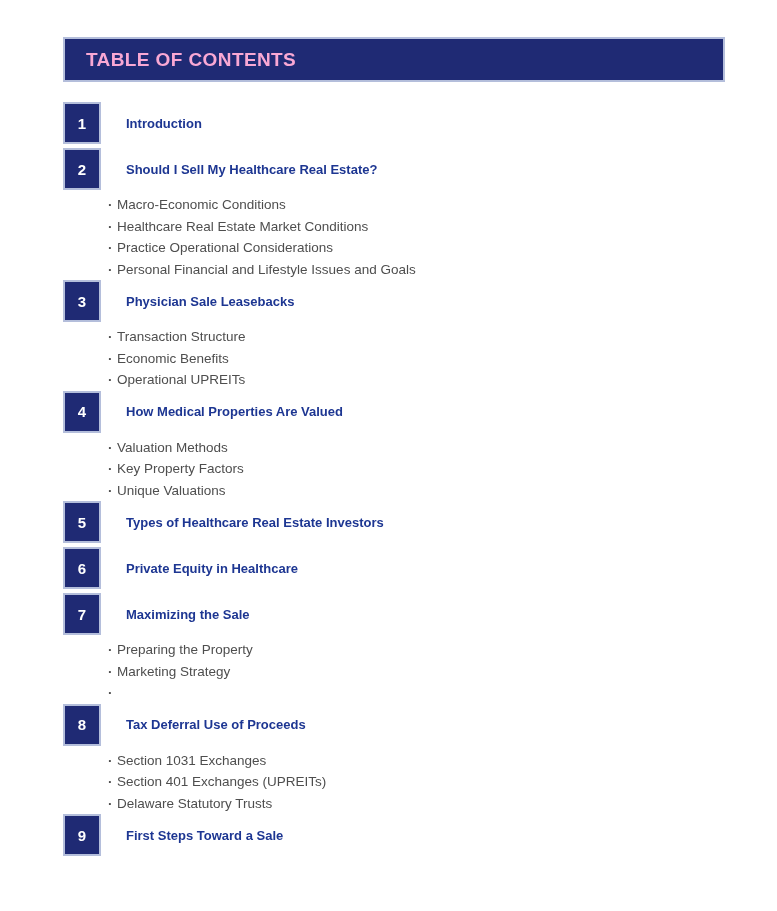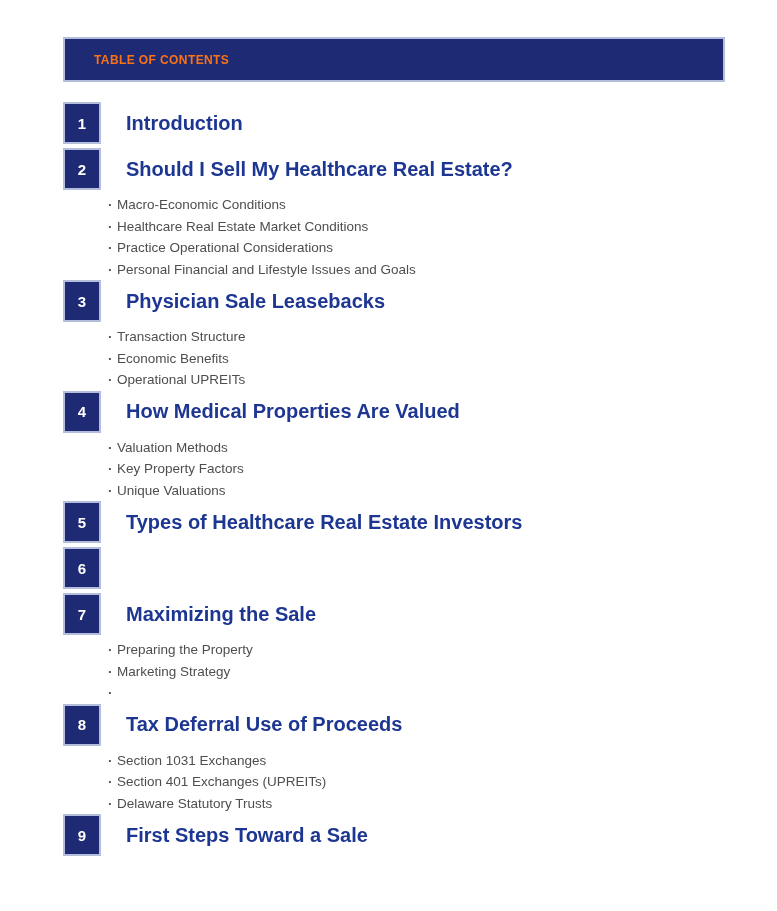--- a/index.html
+++ b/index.html
@@ -22,25 +22,24 @@
     top: 37px;
     width: 662px;
     height: 45px;
     background: var(--navy, #1f2a74);
     border: 2px solid var(--edge, #b4bedb);
     display: flex;
     align-items: center;
     padding-left: 21px;
   }
   .header-bar .header-title {
-    color: #f97316;
-    font-size: 12px;
+    color: #f9a8d4;
+    font-size: 19px;
     font-weight: bold;
     letter-spacing: 0.4px;
-    margin-left: 8px;
   }
   .sections {
     position: absolute;
     left: 63px;
     top: 102px;
     width: 662px;
   }
   .section {
     margin-bottom: 4px;
   }
@@ -60,21 +59,21 @@
     justify-content: center;
   }
   .num-box span {
     color: #ffffff;
     font-size: 15px;
     font-weight: bold;
   }
   .section-title {
     margin-left: 25px;
     color: var(--title-blue, #1d3692);
-    font-size: 20px;
+    font-size: 13px;
     font-weight: bold;
     text-decoration: none;
     cursor: pointer;
   }
   ul.bullets {
     list-style: none;
     margin: 4px 0 -4px 45px;
     padding: 0;
   }
   ul.bullets li {
@@ -190,20 +189,21 @@
       <a class="section-title">Types of Healthcare Real Estate Investors</a>
     </div>
 
   </div>
 
   <div class="section">
     <div class="section-row">
       <div class="num-box">
         <span>6</span>
       </div>
+      <a class="section-title">Private Equity in Healthcare</a>
     </div>
 
   </div>
 
   <div class="section">
     <div class="section-row">
       <div class="num-box">
         <span>7</span>
       </div>
       <a class="section-title">Maximizing the Sale</a>

